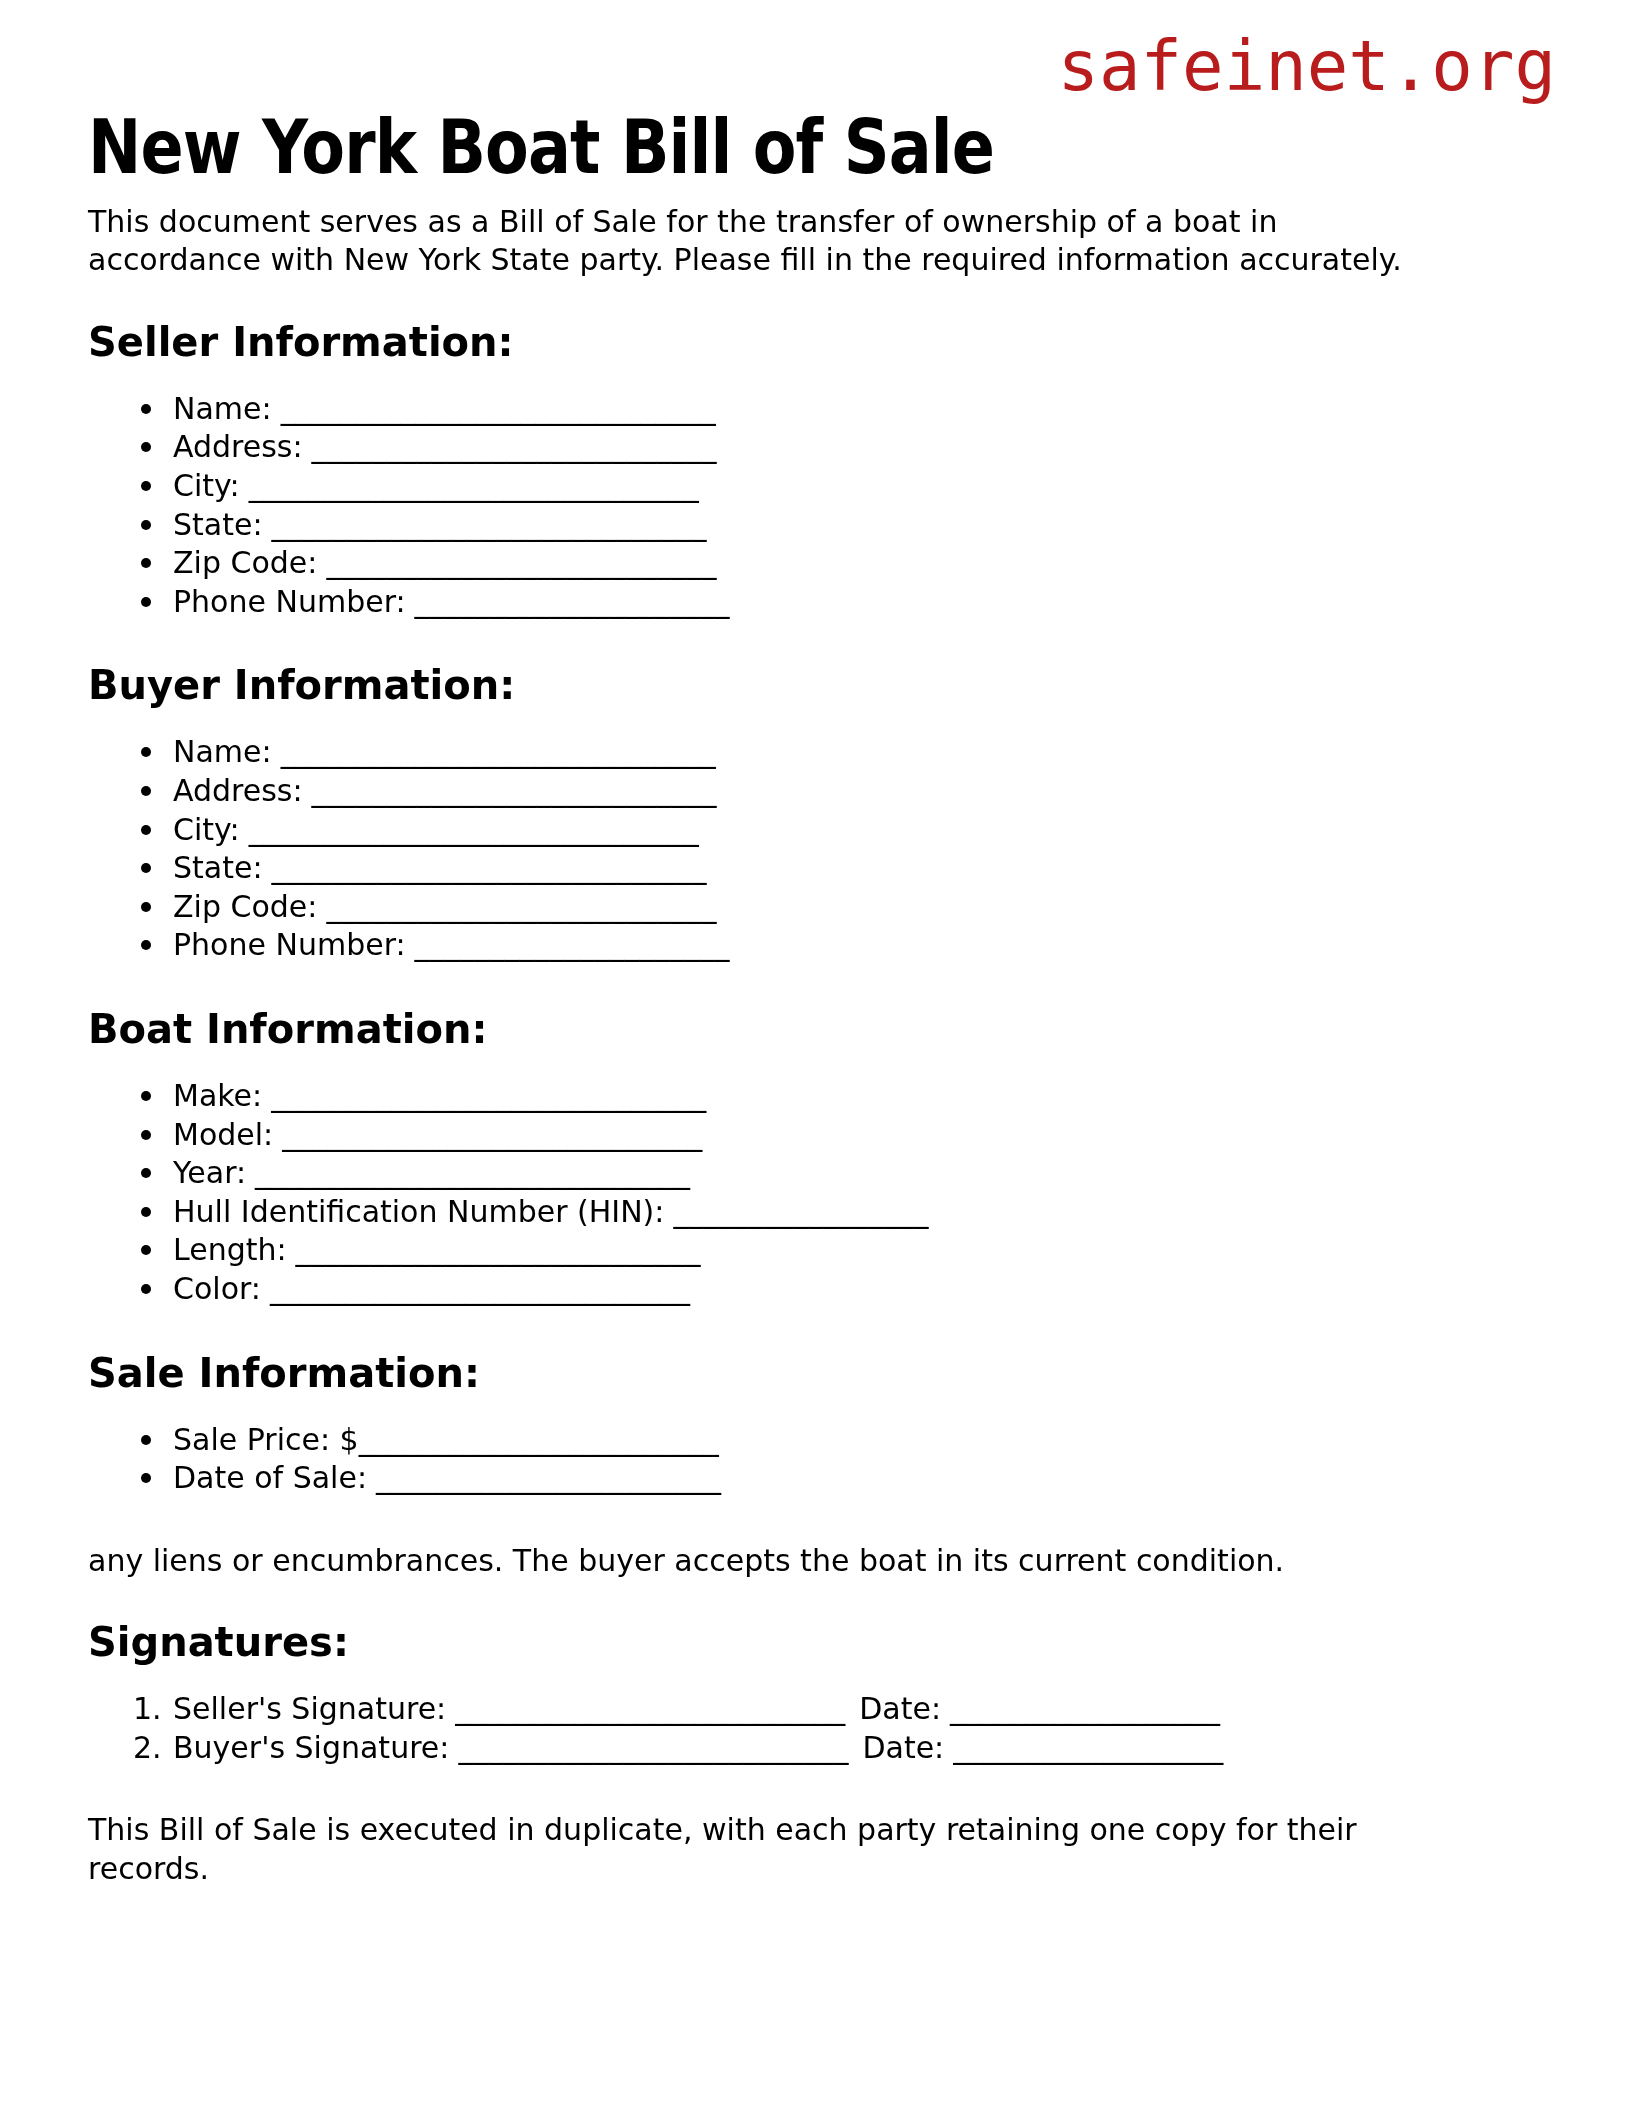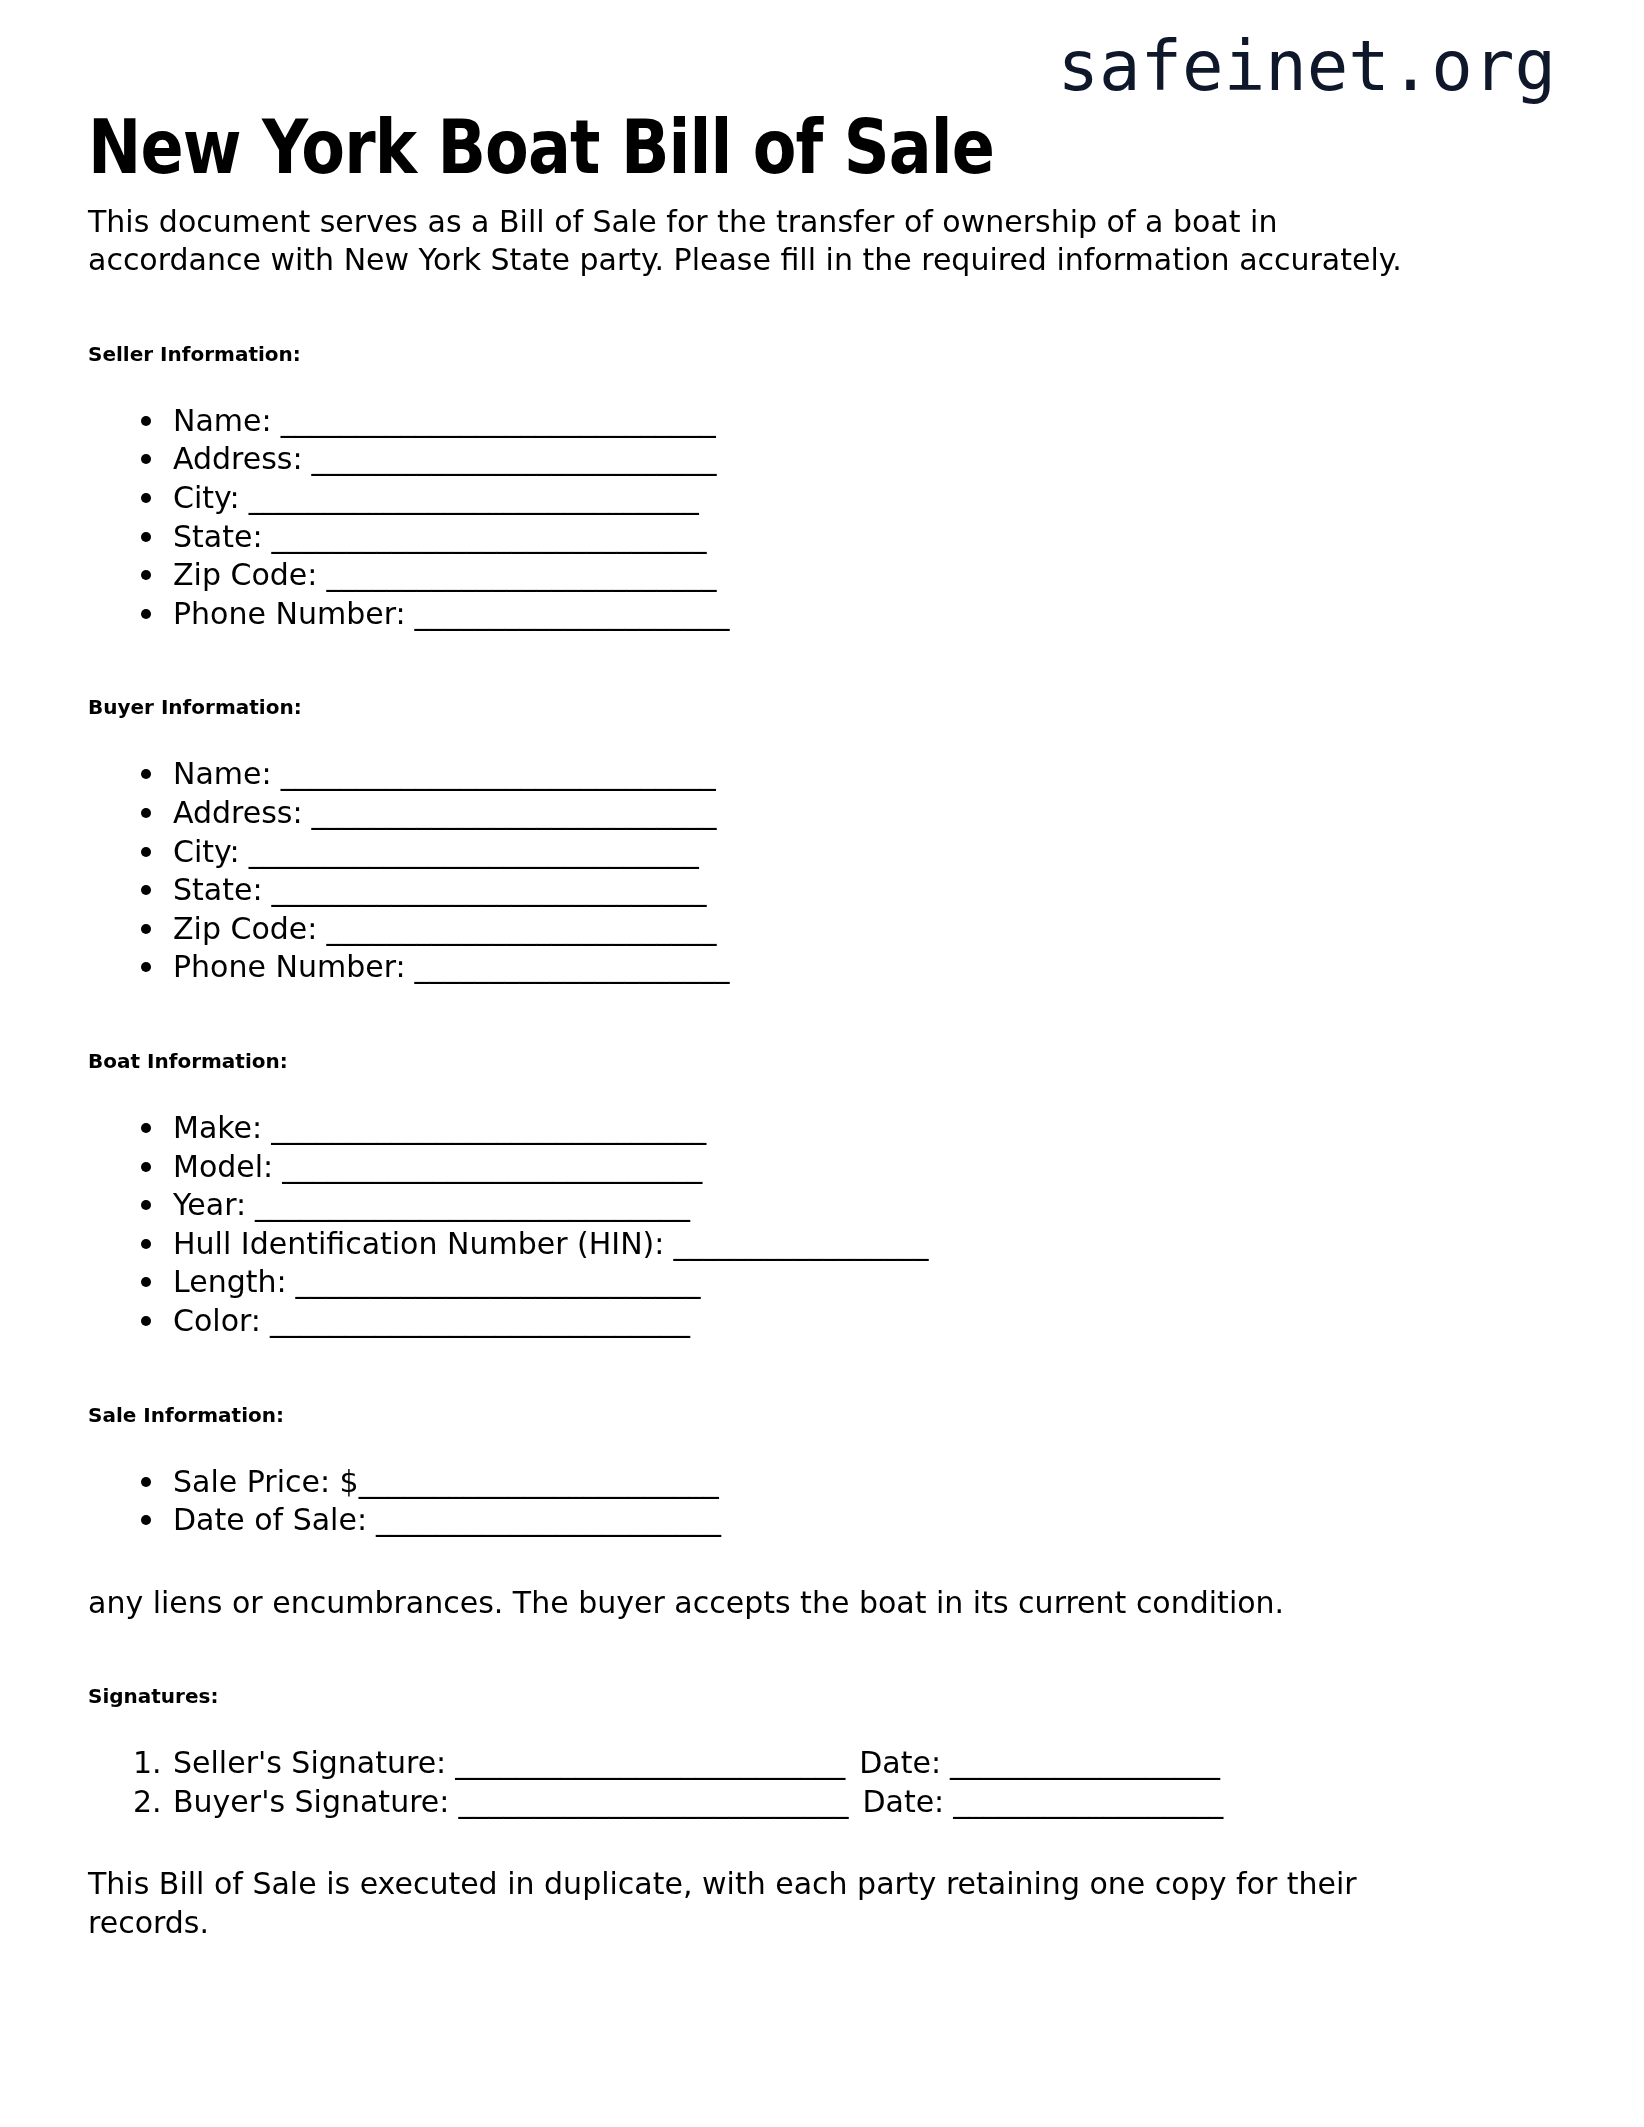--- a/index.html
+++ b/index.html
@@ -10,41 +10,41 @@
     font-size: 30px;
   }
   .page { padding: 16px 88px 0 88px; }
 
   .brand {
     margin-top: 14px;
     text-align: right;
     font-family: "DejaVu Sans Mono", monospace;
     font-size: 69px;
     line-height: 1.05;
-    color: #0f172a;
+    color: #b91c1c;
     white-space: nowrap;
   }
 
   h1.title {
     margin: 6px 0 0 0;
     font-size: 74px;
     line-height: 1.06;
     font-weight: bold;
     letter-spacing: -1px;
     white-space: nowrap;
     transform: scaleX(0.86);
     transform-origin: left center;
   }
 
   p.para { margin: 16px 0; line-height: 38.5px; }
   .pline { display: block; }
 
   h2.sec {
-    margin: 54px 0 0 0;
-    font-size: 20px;
+    margin: 42px 0 0 0;
+    font-size: 40px;
     line-height: 40px;
     font-weight: bold;
   }
 
   ul.fields, ol.sigs { list-style: none; margin: 28px 0 44px 0; padding: 0; }
   ul.fields li, ol.sigs li { position: relative; padding-left: 85px; line-height: 38.6px; }
 
   .dot {
     position: absolute; left: 53px; top: 14px;
     width: 10px; height: 10px; border-radius: 50%;

